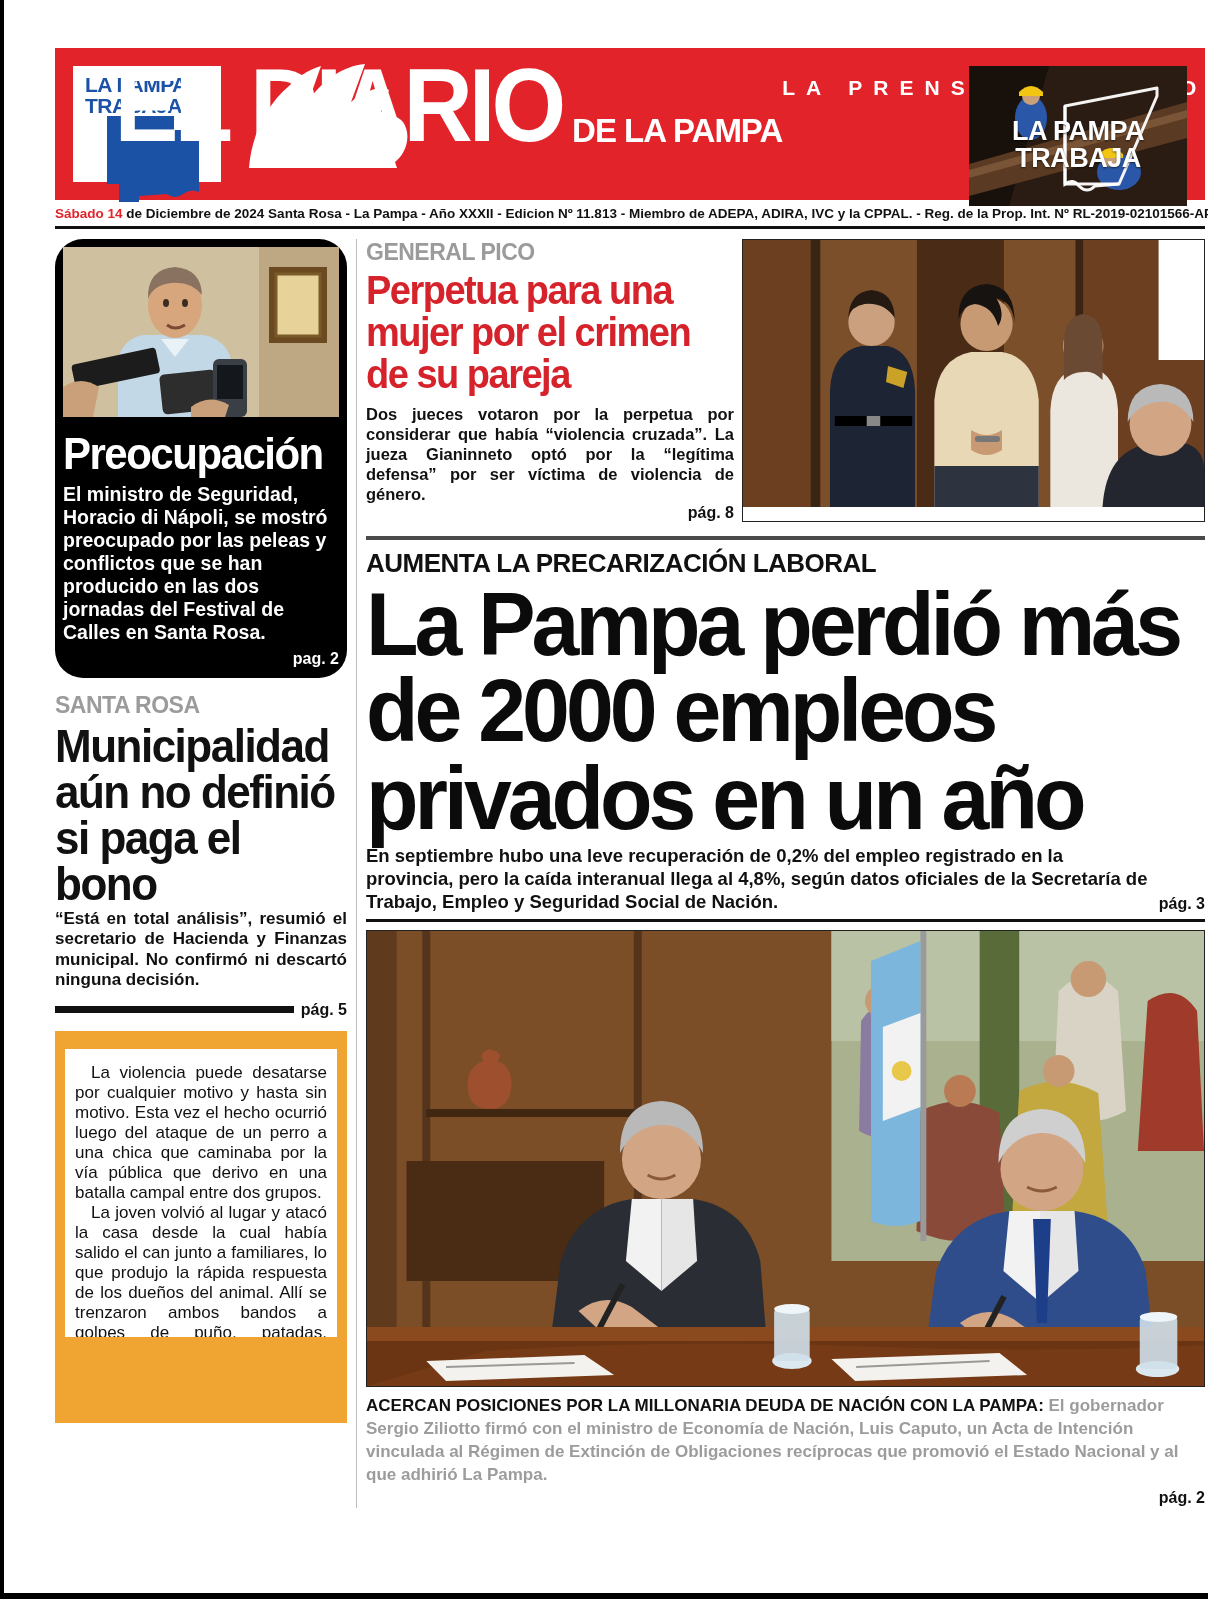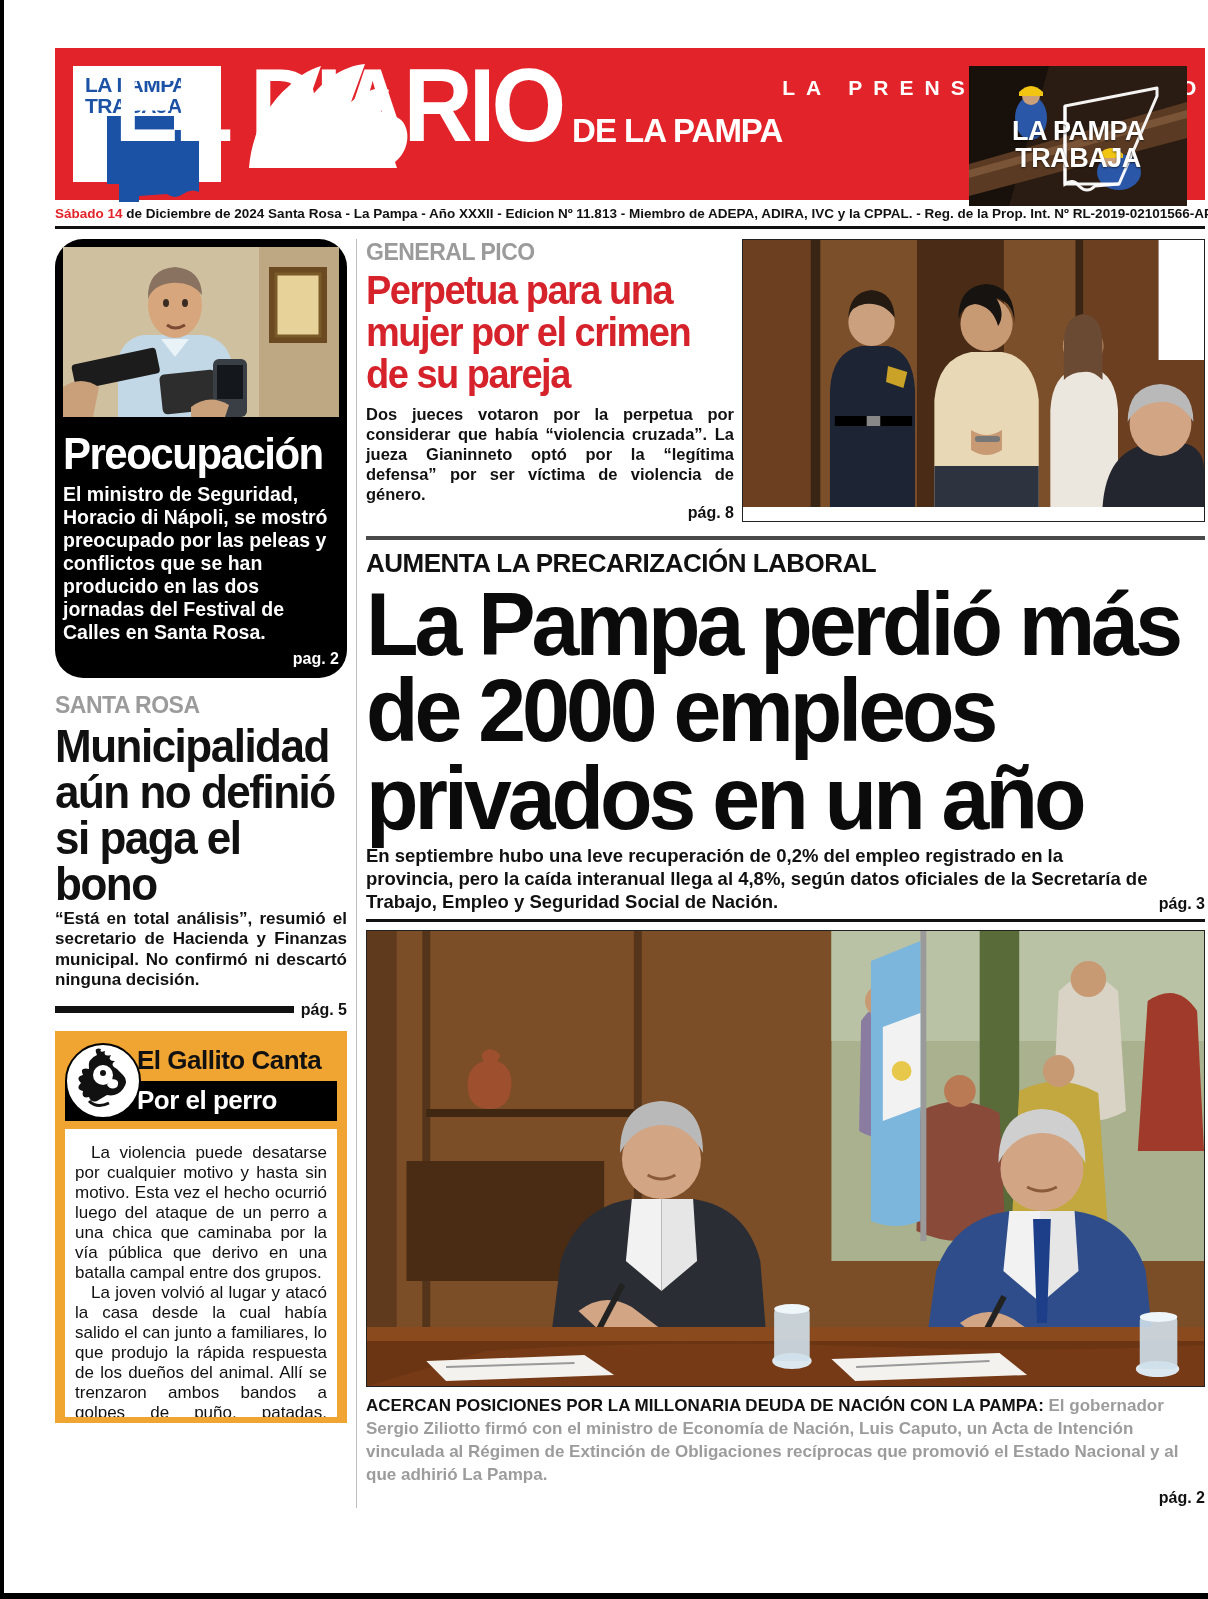--- a/index.html
+++ b/index.html
@@ -170,33 +170,20 @@
           <div class="kicker">SANTA ROSA</div>
           <div class="lh">Municipalidad aún no definió si paga el bono</div>
           <div class="deck-sm">“Está en total análisis”, resumió el secretario de Hacienda y Finanzas municipal. No confirmó ni descartó ninguna decisión.</div>
           <div class="rule-row">
             <div class="bar"></div>
             <span class="pg">pág. 5</span>
           </div>
         </div>
 
         <div class="gallito">
-          <div class="g-head">
-            <div class="g-row1">El Gallito Canta</div>
-            <div class="g-row2">Por el perro</div>
-            <div class="g-circle">
-              <svg width="72" height="72" viewBox="0 0 72 72">
-                <path d="M30 10 Q26 2 34 4 Q32 8 38 6 Q36 12 44 10 Q40 16 48 16 Q42 20 50 24 L56 30 Q62 36 56 44 Q50 52 40 50 L30 56 Q24 58 22 52 Q14 54 16 46 Q8 44 14 38 Q8 32 16 30 Q12 22 22 24 Q20 14 30 10 Z" fill="#111"></path>
-                <circle cx="36" cy="30" r="10" fill="#fff"></circle>
-                <circle cx="36" cy="28" r="3" fill="#111"></circle>
-                <path d="M44 34 Q54 34 50 42 Q44 46 40 40 Z" fill="#fff"></path>
-                <path d="M22 56 Q30 64 42 58" fill="none" stroke="#111" stroke-width="3"></path>
-              </svg>
-            </div>
-          </div>
           <div class="g-body">
             <p>La violencia puede desatarse por cualquier motivo y hasta sin motivo. Esta vez el hecho ocurrió luego del ataque de un perro a una chica que caminaba por la vía pública que derivo en una batalla campal entre dos grupos.</p>
             <p>La joven volvió al lugar y atacó la casa desde la cual había salido el can junto a familiares, lo que produjo la rápida respuesta de los dueños del animal. Allí se trenzaron ambos bandos a golpes de puño, patadas, ladrillazos y hasta el uso de un cuchillo y un machete.</p>
 
           </div>
         </div>
 
       </div>
 
       <div class="vdivider"></div>

